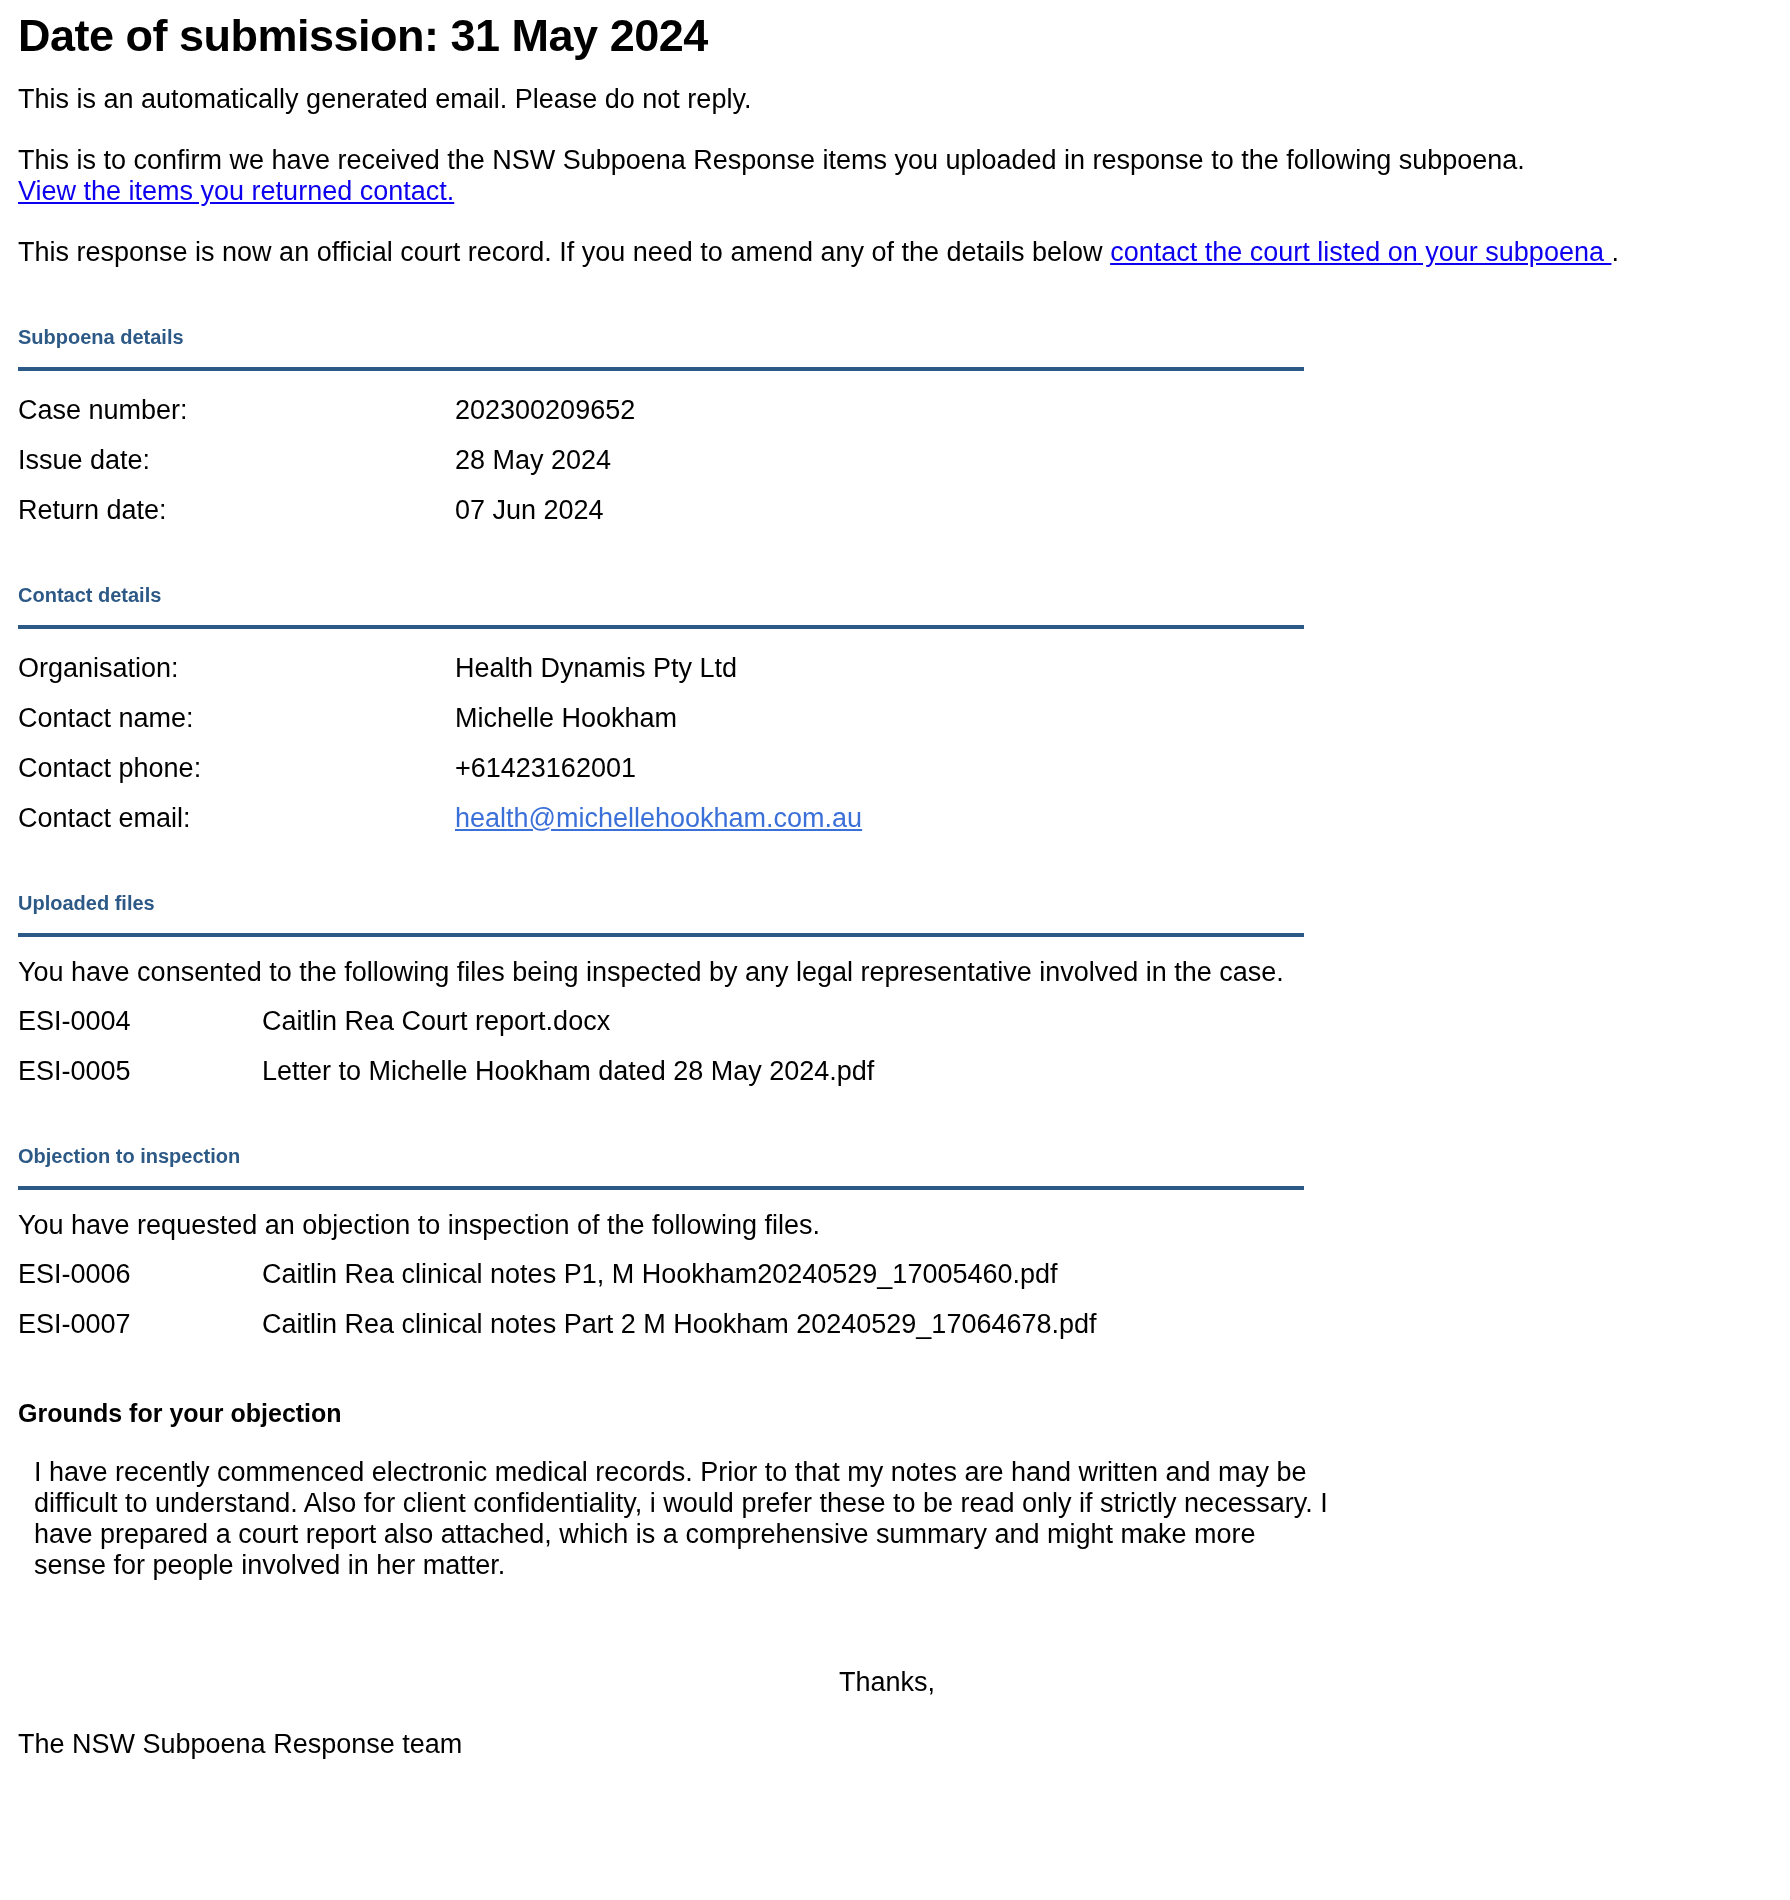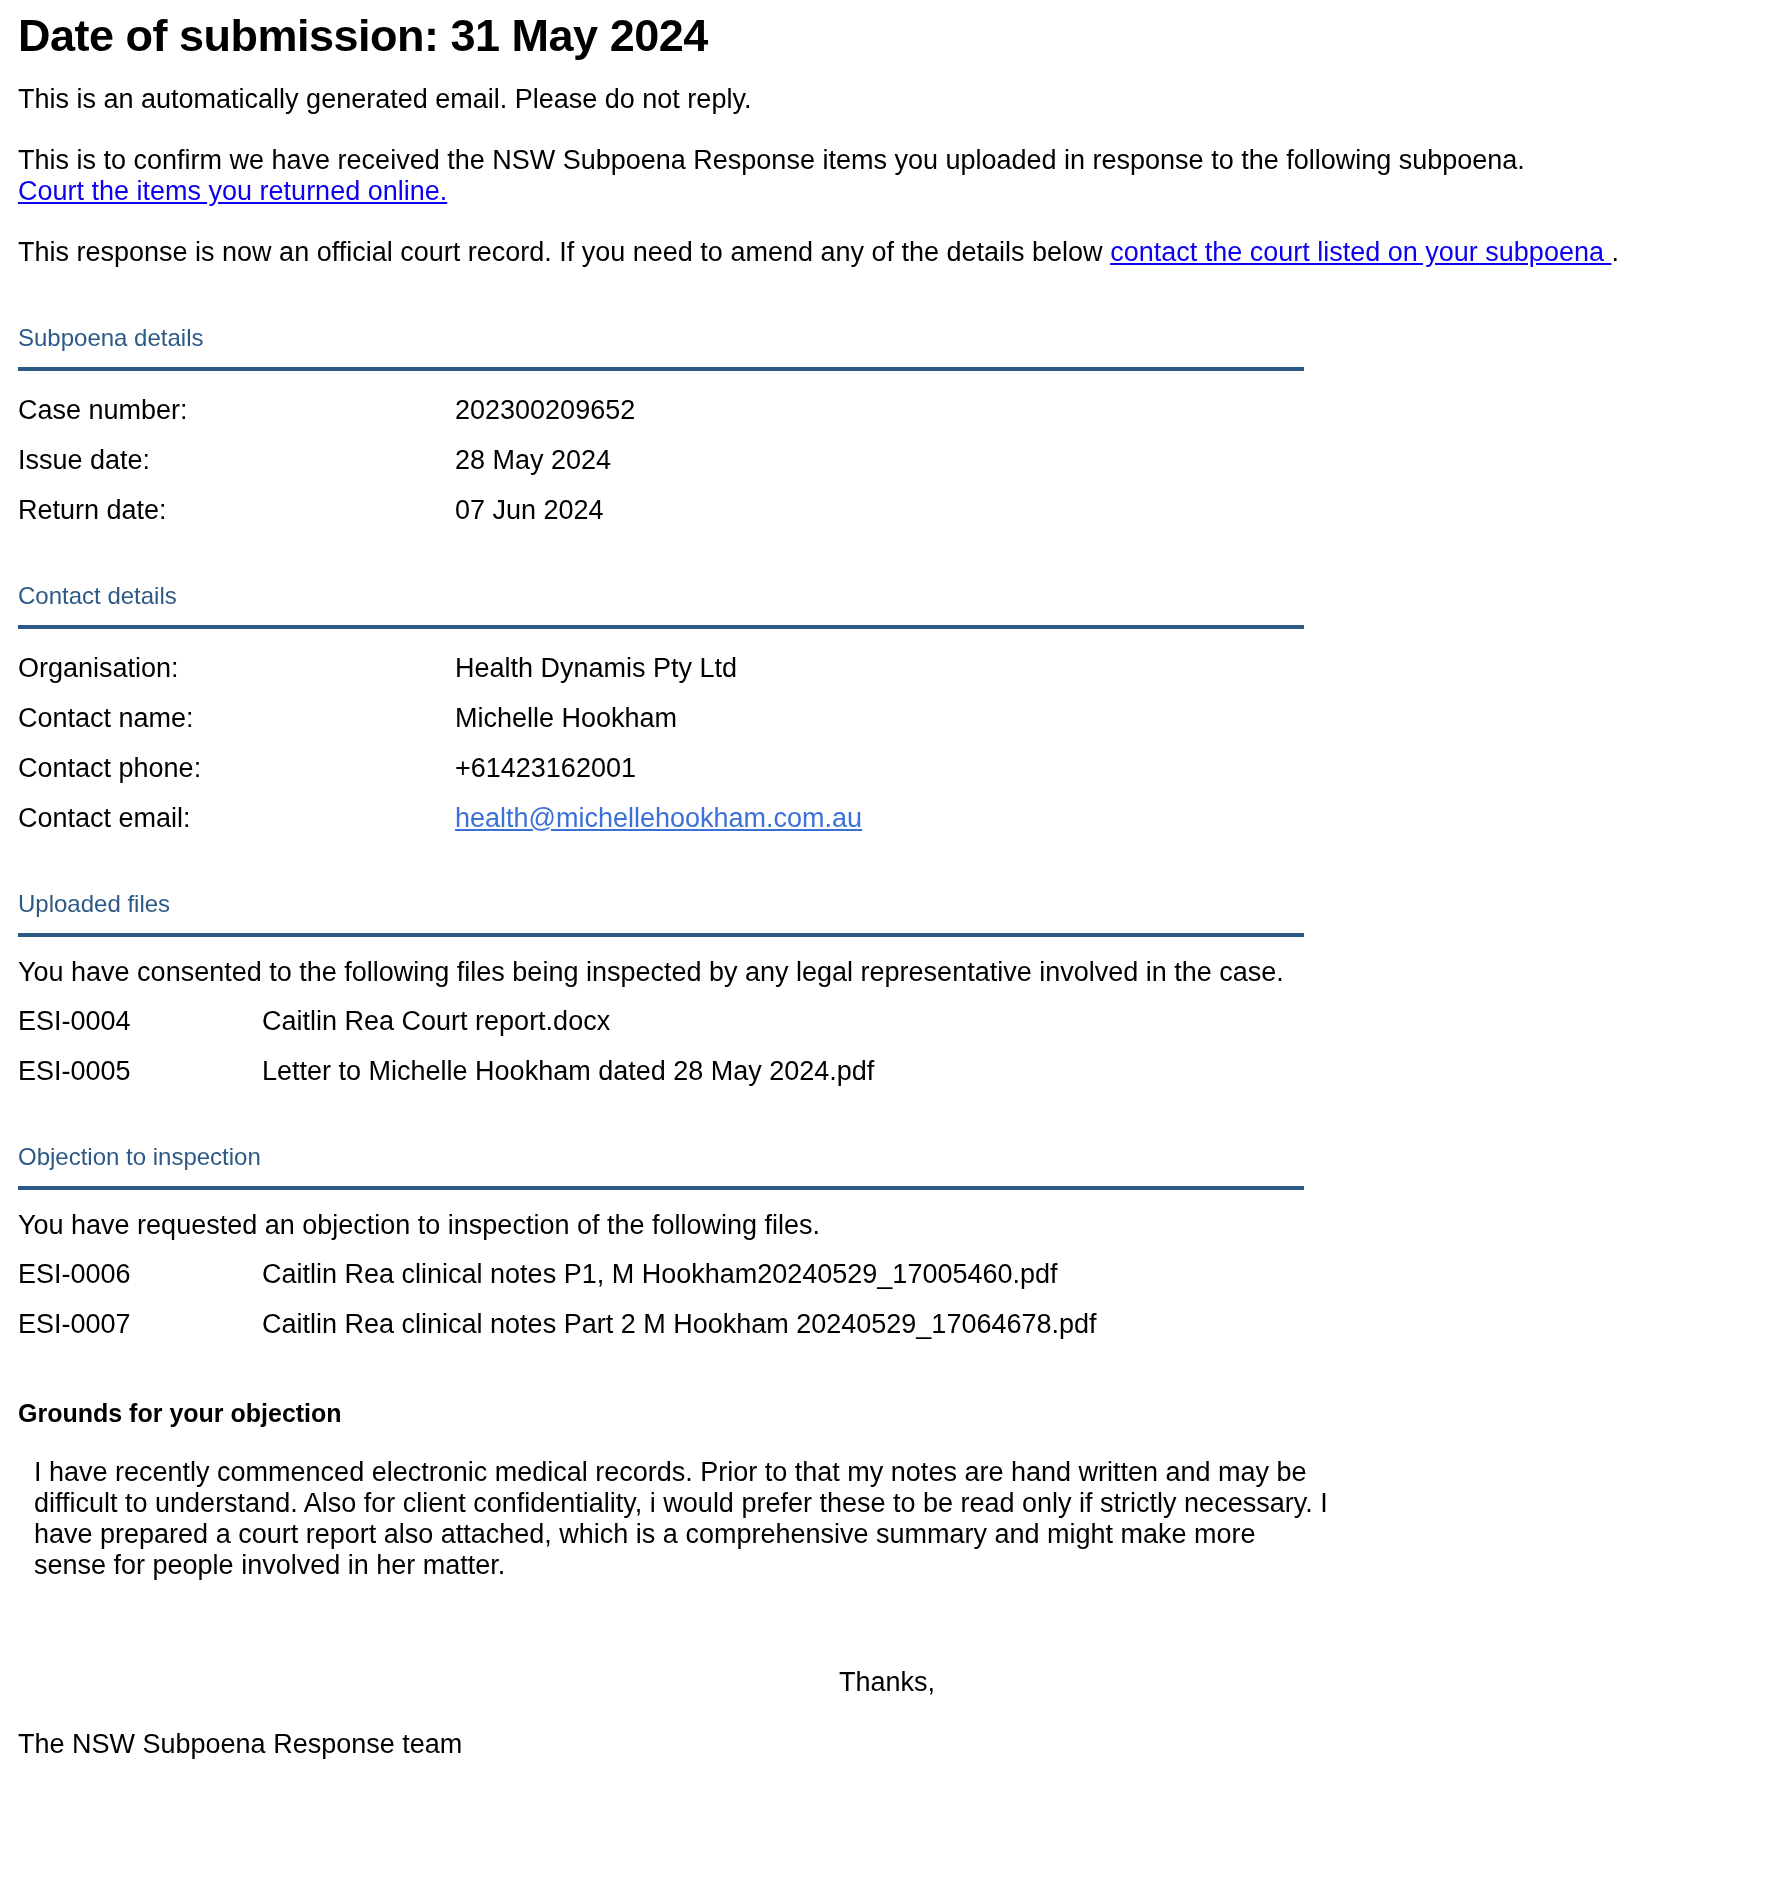--- a/index.html
+++ b/index.html
@@ -38,23 +38,23 @@
   a.link-soft {
     color: #3b70d8;
     text-decoration: underline;
     cursor: pointer;
   }
   .section {
     margin-top: 52px;
   }
   .section h2 {
     color: #2d5986;
-    font-size: 24px;
+    font-size: 20px;
     line-height: 35px;
-    font-weight: normal;
+    font-weight: bold;
     margin: 0;
   }
   .rule {
     height: 4px;
     background: #2d5986;
     width: 1286px;
     margin-top: 12px;
     border: none;
   }
   .rows {
@@ -109,21 +109,21 @@
 </head>
 <body>
 
 <div class="page">
 
   <h1>Date of submission: 31 May 2024</h1>
 
   <p class="intro">This is an automatically generated email. Please do not reply.</p>
 
   <p class="intro"><span>This is to confirm we have received the NSW Subpoena Response items you uploaded in response to the following subpoena.</span><br>
-    <a href="#" class="link-bright">Court the items you returned online.</a>
+    <a href="#" class="link-bright">View the items you returned contact.</a>
   </p>
 
   <p class="intro"><span>This response is now an official court record. If you need to amend any of the details below </span><a href="#" class="link-bright">contact the court listed on your subpoena </a><span>.</span>
   </p>
 
   <div class="section">
     <h2>Subpoena details</h2>
     <div class="rule"></div>
     <div class="rows">
       <div class="detail-row">

